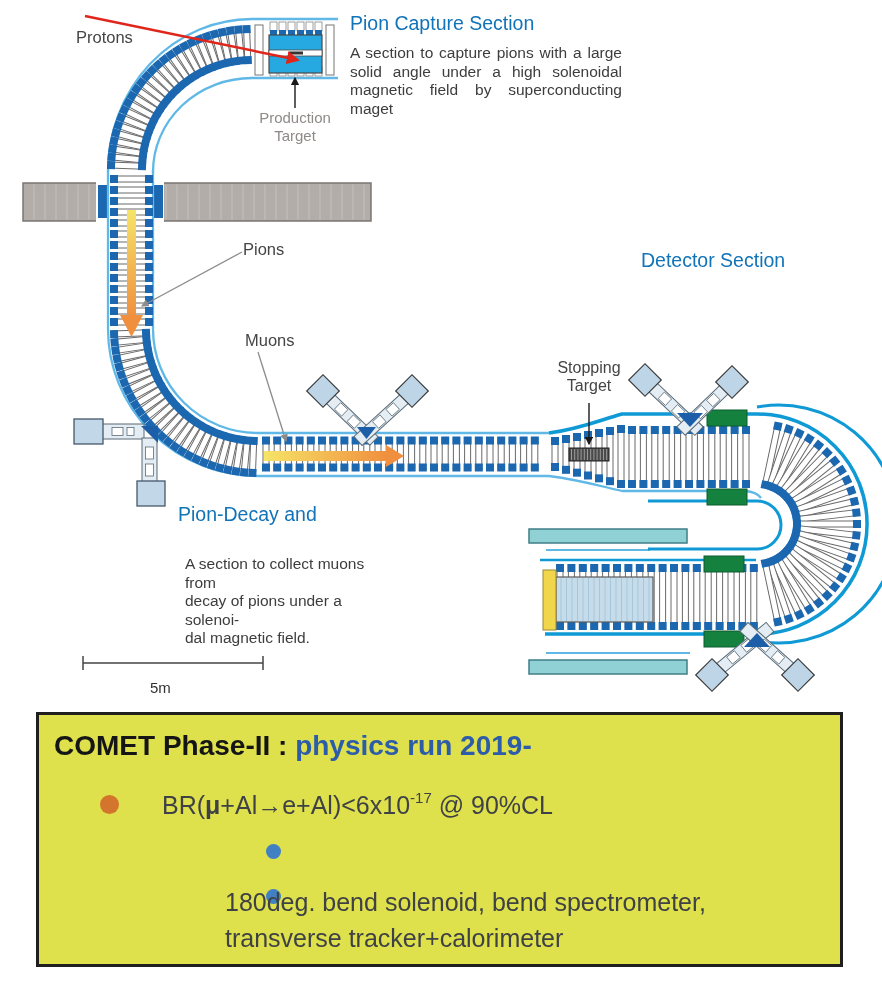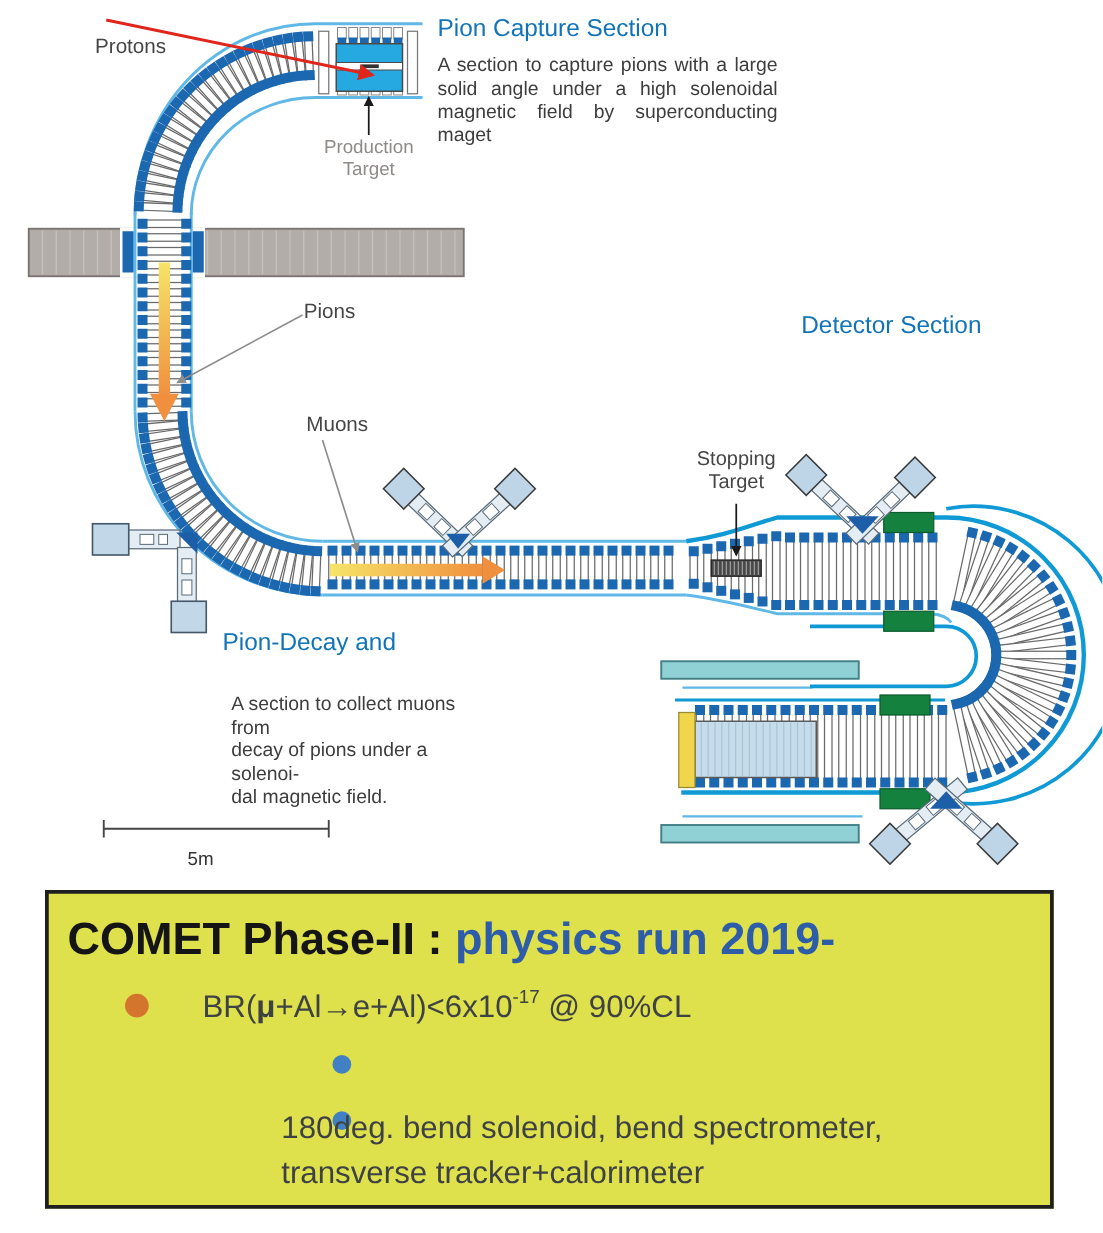--- a/index.html
+++ b/index.html
@@ -9,21 +9,21 @@
   .abs{position:absolute;}
   .dlabel{font-size:16.5px;color:var(--label-gray);white-space:nowrap;}
   .sec-title{font-size:19.5px;color:var(--section-title-blue);white-space:nowrap;line-height:20px;}
   .sec-body{font-size:15.5px;color:var(--body-text);line-height:18.6px;}
   .jl{text-align:justify;text-align-last:justify;}
   .muted{font-size:15px;color:var(--muted-label);text-align:center;line-height:18px;}
   .stoplabel{font-size:16px;color:var(--label-gray);text-align:center;line-height:17.5px;}
   .scale{font-size:15px;color:#333;}
   #comet{position:absolute;left:36px;top:712px;width:807px;height:255px;box-sizing:border-box;
          background:var(--box-bg);border:3px solid var(--box-border);}
-  .c-title{position:absolute;left:15px;top:15px;font-size:36px;font-weight:bold;white-space:nowrap;}
+  .c-title{position:absolute;left:15px;top:15px;font-size:28px;font-weight:bold;white-space:nowrap;}
   .c-title .blk{color:var(--title-black);}
   .c-title .blu{color:var(--title-blue);}
   .dot{position:absolute;border-radius:50%;}
   .dot-orange{left:61px;top:80px;width:19px;height:19px;background:var(--bullet-orange);}
   .dot-blue1{left:227px;top:129px;width:15px;height:15px;background:var(--bullet-blue);}
   .dot-blue2{left:227px;top:174px;width:15px;height:15px;background:var(--bullet-blue);}
   .c-b1{position:absolute;left:123px;top:76px;font-size:25px;color:var(--box-text);white-space:nowrap;}
   .c-b1 .mu{font-weight:bold;}
   .c-b1 sup{font-size:15px;position:relative;top:-2px;}
   .c-sub1{position:absolute;left:186px;top:124px;font-size:25px;color:var(--box-text);white-space:nowrap;}

